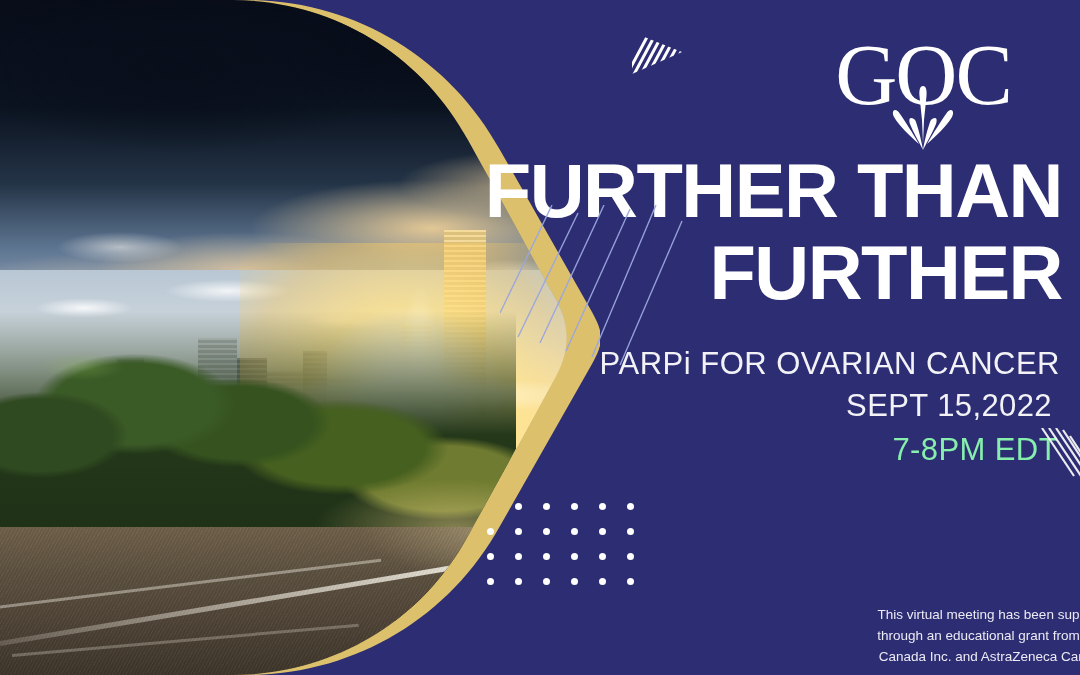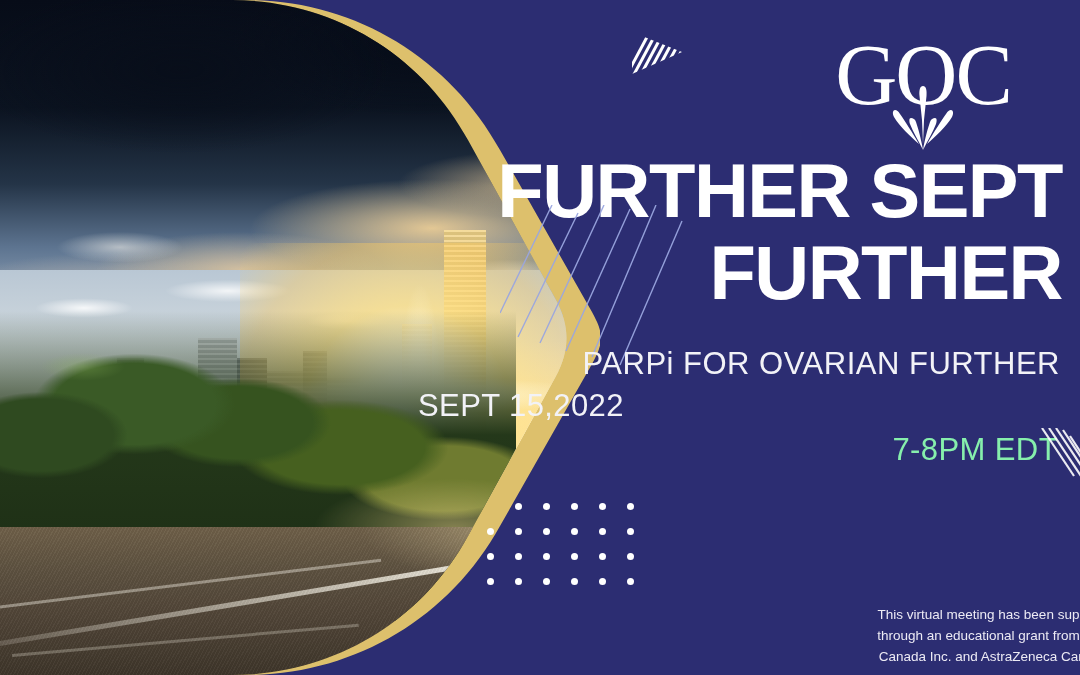--- a/index.html
+++ b/index.html
@@ -168,22 +168,22 @@
   .title .l2 { display:block; }
 
   .subtitle {
     position:absolute; right:20px; top:343px;
     width:640px; text-align:right;
     color:#f2f2f7;
     font-size:31px; letter-spacing:.5px; line-height:42px;
     font-weight:300;
   }
   .date {
-    position:absolute; right:22px; top:388px;
-    width:640px; 
+    position:absolute; right:28px; top:388px;
+    width:640px; text-align:right;
     color:#f2f2f7; font-size:31px; letter-spacing:.4px; font-weight:300;
   }
   .time {
     position:absolute; right:22px; top:432px;
     width:640px; text-align:right;
     color:#86efac; font-size:31px; letter-spacing:.4px; font-weight:300;
   }
 
   .dots { position:absolute; left:515px; top:503px; }
   .dot { position:absolute; width:7px; height:7px; border-radius:50%; background:#ffffff; }
@@ -278,38 +278,38 @@
         <path d="M45,2 C42,2 41,6 41.5,12 L44,36 L45,60 L46,36 L48.5,12 C49,6 48,2 45,2 Z" fill="#ffffff"></path>
         <path d="M17,26 C15,26 14,29 16,33 C22,43 32,52 41,60 C34,48 27,37 22,30 C20,27 19,26 17,26 Z" fill="#ffffff"></path>
         <path d="M73,26 C75,26 76,29 74,33 C68,43 58,52 49,60 C56,48 63,37 68,30 C70,27 71,26 73,26 Z" fill="#ffffff"></path>
         <path d="M33,34 C31,34 31,37 32,40 C35,48 40,56 45,66 C43,54 40,44 38,38 C37,35 35,34 33,34 Z" fill="#ffffff"></path>
         <path d="M57,34 C59,34 59,37 58,40 C55,48 50,56 45,66 C47,54 50,44 52,38 C53,35 55,34 57,34 Z" fill="#ffffff"></path>
       </svg>
     </div>
   </div>
 
   <div class="title">
-    <span>FURTHER SEPT</span>
+    <span>FURTHER THAN</span>
     <span class="l2">FURTHER</span>
   </div>
 
   <div class="diaglines">
     <svg width="190" height="175" viewBox="0 0 190 175">
       <g stroke="#9aa6e0" stroke-width="1.4" opacity=".95">
         <line x1="52" y1="0" x2="0" y2="108"></line>
         <line x1="78" y1="8" x2="18" y2="132"></line>
         <line x1="104" y1="0" x2="40" y2="138"></line>
         <line x1="130" y1="4" x2="66" y2="146"></line>
         <line x1="156" y1="0" x2="92" y2="152"></line>
         <line x1="182" y1="16" x2="120" y2="160"></line>
       </g>
     </svg>
   </div>
 
-  <div class="subtitle">PARPi FOR OVARIAN FURTHER</div>
+  <div class="subtitle">PARPi FOR OVARIAN CANCER</div>
   <div class="date">SEPT 15,2022</div>
   <div class="time">7-8PM EDT</div>
 
   <div class="edt-lines">
     <svg width="50" height="60" viewBox="0 0 50 60">
       <g stroke="#ffffff" stroke-width="2.2" opacity=".9">
         <line x1="2" y1="0" x2="34" y2="48"></line>
         <line x1="9" y1="0" x2="41" y2="48"></line>
         <line x1="16" y1="0" x2="48" y2="48"></line>
         <line x1="23" y1="2" x2="52" y2="46"></line>

